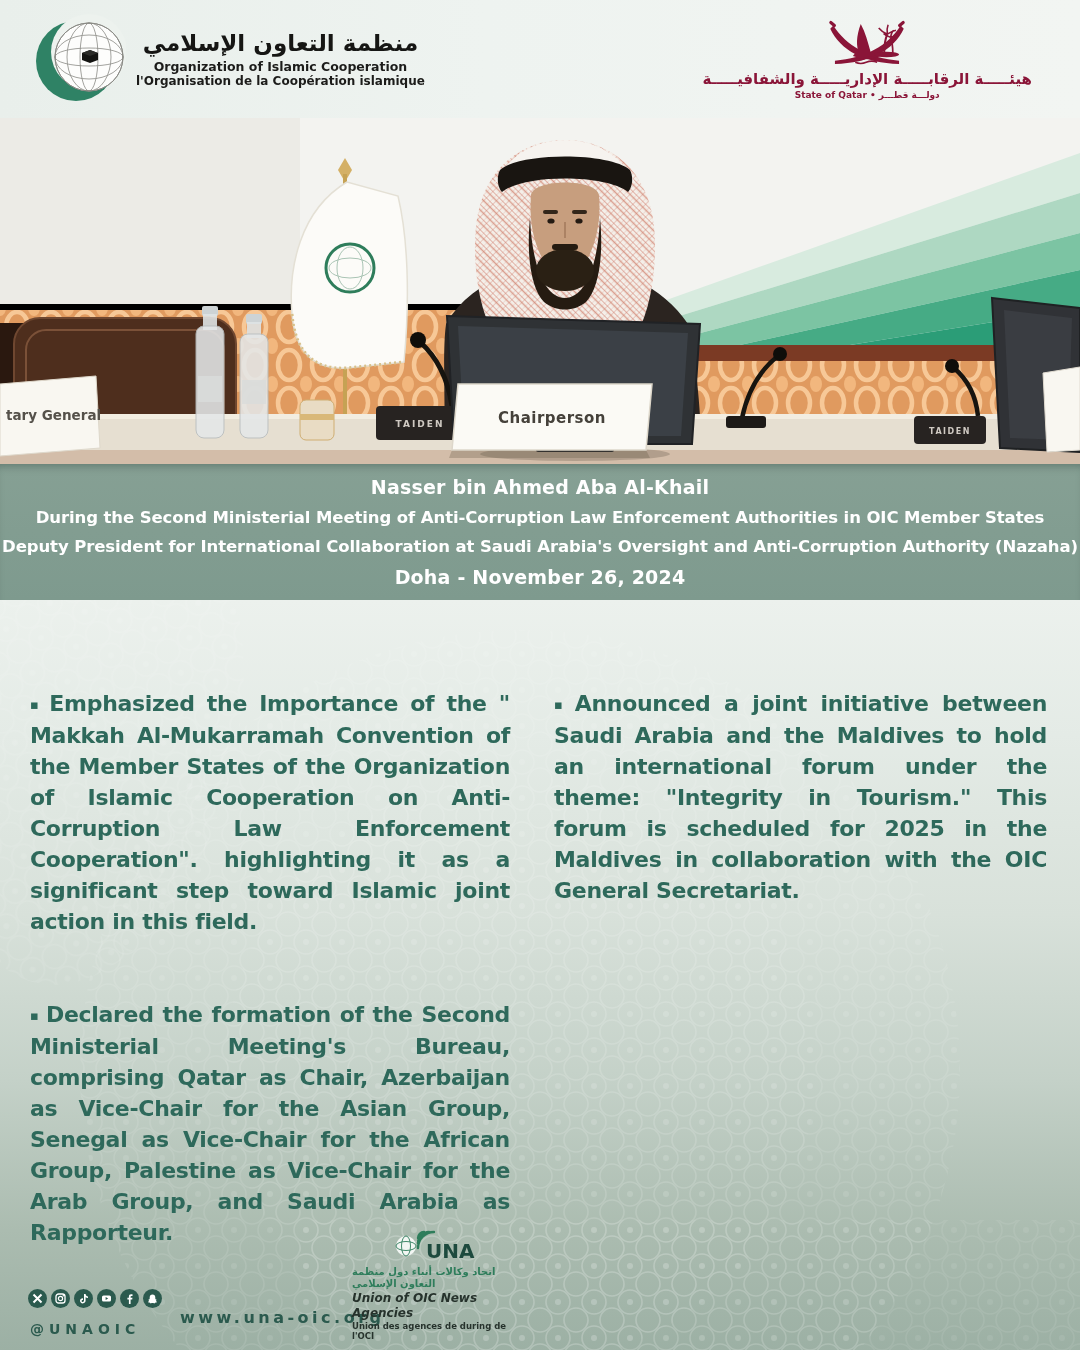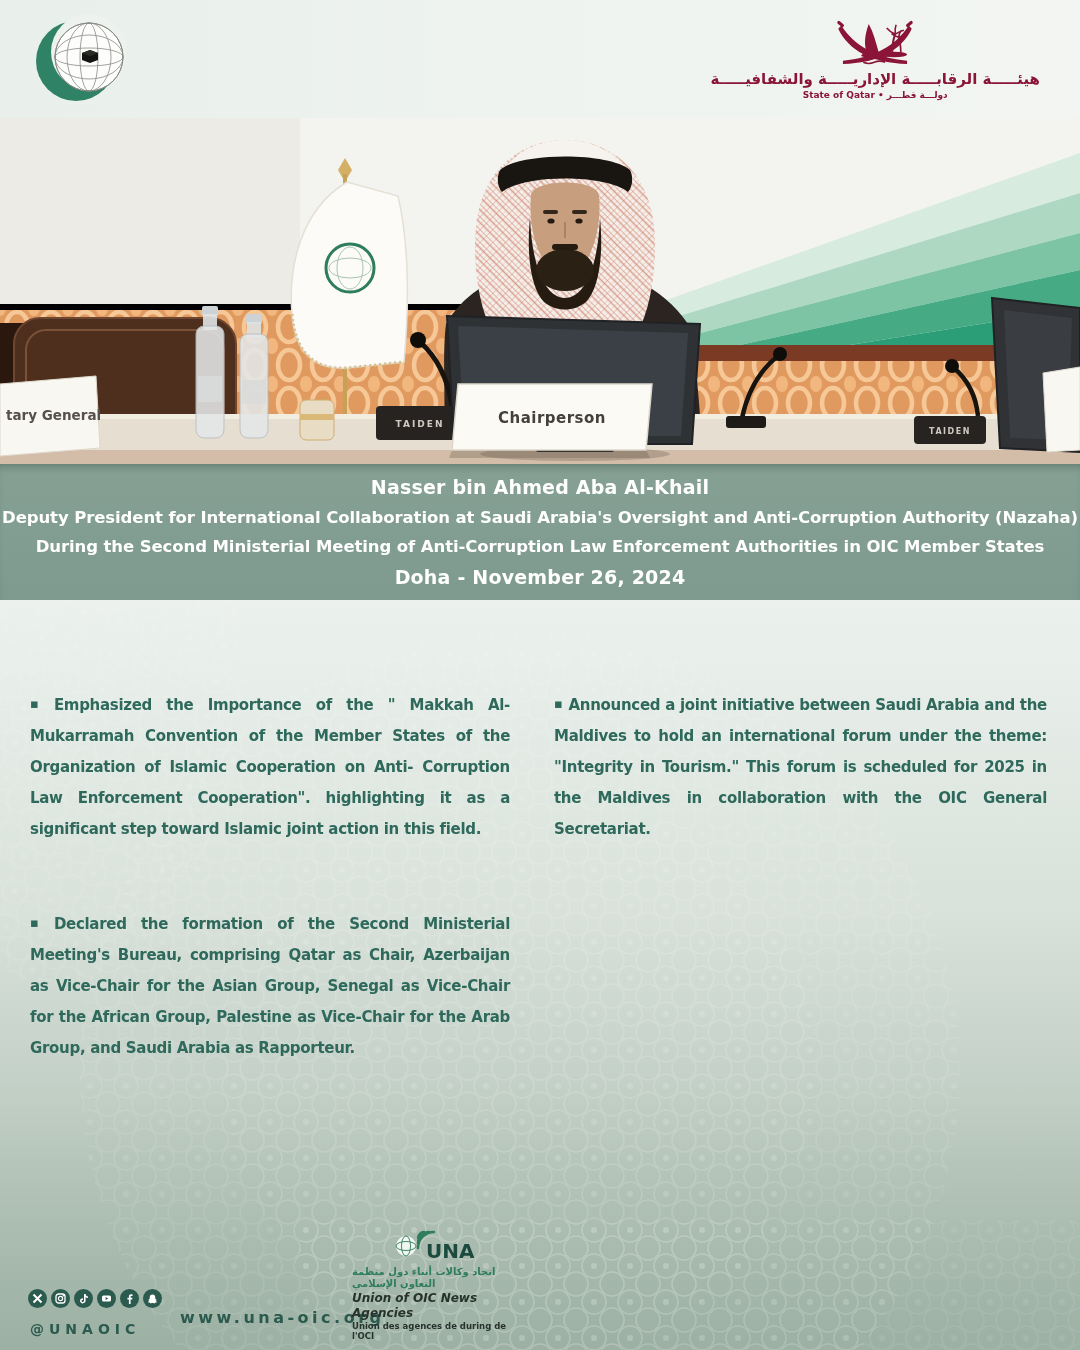--- a/index.html
+++ b/index.html
@@ -14,21 +14,21 @@
   .header{
     height:118px;display:flex;justify-content:space-between;align-items:center;
     padding:0 34px;box-sizing:border-box;
     background:linear-gradient(90deg,#e9efeb 0%,#eef3f0 45%,#f2f5f2 100%);
   }
   .oic-logo{display:flex;align-items:center;gap:10px;}
   .oic-text{display:flex;flex-direction:column;align-items:center;line-height:1.2;}
   .oic-arabic{font-size:23px;font-weight:bold;color:#161614;margin-bottom:2px;}
   .oic-en{font-size:12.5px;font-weight:bold;color:#1c1c1a;}
   .oic-fr{font-size:12px;font-weight:bold;color:#1c1c1a;}
-  .acta-logo{display:flex;flex-direction:column;align-items:center;line-height:1.3;margin-right:6px;}
+  .acta-logo{display:flex;flex-direction:column;align-items:center;line-height:1.3;margin-right:14px;}
   .acta-arabic{font-size:15px;font-weight:bold;color:#8A1538;margin-top:2px;}
   .acta-en{font-size:12.5px;font-weight:bold;color:#333231;}
   .acta-state{font-size:9px;font-weight:bold;color:#8A1538;}
 
   
   .photo{height:346px;position:relative;background:#f2f2ef;}
   .photo svg{display:block;}
 
   
   .caption{
@@ -45,21 +45,21 @@
     height:750px;position:relative;
     background:linear-gradient(180deg,#ecf1ed 0%,#e4ebe6 18%,#d8e1da 42%,#c4d1c8 64%,#abbcb0 84%,#9cb0a4 100%);
   }
   .wm{position:absolute;left:0;top:0;z-index:0;pointer-events:none;}
   .bullets{
     position:relative;z-index:1;
     display:grid;grid-template-columns:480px 1fr;column-gap:44px;row-gap:62px;
     padding:88px 33px 0 30px;box-sizing:border-box;
   }
   .bullet{
-    color:#2E695B;font-weight:bold;font-size:15px;line-height:31px;
+    color:#2E695B;font-weight:bold;font-size:22px;line-height:31px;
     text-align:justify;letter-spacing:-.3px;
   }
   .bullet::before{content:"▪";font-size:13px;vertical-align:2px;margin-right:6px;}
 
   
   .social-row{position:absolute;left:28px;bottom:42px;display:flex;gap:4px;z-index:2;}
   .sicon{
     width:19px;height:19px;border-radius:50%;background:#2B5A4E;
     display:flex;align-items:center;justify-content:center;flex:0 0 auto;
   }
@@ -85,20 +85,25 @@
         <circle cx="55" cy="41" r="38" fill="#edf2ee"></circle>
         <circle cx="55" cy="46" r="34" fill="#fdfdfc" stroke="#8a8a85" stroke-width="1"></circle>
         <ellipse cx="55" cy="46" rx="34" ry="34" fill="none" stroke="#8a8a85" stroke-width=".8"></ellipse>
         <ellipse cx="55" cy="46" rx="22" ry="34" fill="none" stroke="#8a8a85" stroke-width=".8"></ellipse>
         <ellipse cx="55" cy="46" rx="9" ry="34" fill="none" stroke="#8a8a85" stroke-width=".8"></ellipse>
         <ellipse cx="55" cy="46" rx="34" ry="22" fill="none" stroke="#8a8a85" stroke-width=".8"></ellipse>
         <ellipse cx="55" cy="46" rx="34" ry="9" fill="none" stroke="#8a8a85" stroke-width=".8"></ellipse>
         <path d="M48,42 l8,-3 8,3 0,7 -8,3 -8,-3 Z" fill="#141412"></path>
         <path d="M48,42 l8,3 8,-3 -8,-3 Z" fill="#2b2b28"></path>
       </svg>
+      <div class="oic-text">
+        <div class="oic-arabic">منظمة التعاون الإسلامي</div>
+        <div class="oic-en">Organization of Islamic Cooperation</div>
+        <div class="oic-fr">l'Organisation de la Coopération islamique</div>
+      </div>
     </div>
 
     <div class="acta-logo">
       <svg width="86" height="52" viewBox="0 0 110 66">
         <g fill="#8A1538" stroke="none">
           <path d="M12,12 C28,38 58,54 96,57 L96,61 C52,60 21,44 8,16 Z"></path>
           <path d="M98,12 C82,38 52,54 14,57 L14,61 C58,60 89,44 102,16 Z"></path>
           <rect x="6" y="8" width="10" height="4" rx="2" transform="rotate(40 11 10)"></rect>
           <rect x="94" y="8" width="10" height="4" rx="2" transform="rotate(-40 99 10)"></rect>
           <path d="M47,10 C41,26 41,39 45,47 L60,47 C56,33 53,21 47,10 Z"></path>
@@ -240,22 +245,22 @@
       <g>
         <polygon points="452,332 646,332 650,340 449,340" fill="rgba(95,82,60,.28)"></polygon>
         <polygon points="458,266 652,266 646,332 452,332" fill="#fbfaf5" stroke="#ddd7ca" stroke-width="1.5"></polygon>
         <text x="552" y="305" text-anchor="middle" font-size="15" letter-spacing=".5" fill="#45413a" font-weight="bold">Chairperson</text>
       </g>
     </svg>
   </div>
 
   <div class="caption">
     <div class="name">Nasser bin Ahmed Aba Al-Khail</div>
+    <div class="line">During the Second Ministerial Meeting of Anti-Corruption Law Enforcement Authorities in OIC Member States</div>
     <div class="line">Deputy President for International Collaboration at Saudi Arabia's Oversight and Anti-Corruption Authority (Nazaha)</div>
-    <div class="line">During the Second Ministerial Meeting of Anti-Corruption Law Enforcement Authorities in OIC Member States</div>
     <div class="name">Doha - November 26, 2024</div>
   </div>
 
   <div class="lower">
     <svg class="wm" width="1080" height="750">
       <defs>
         <pattern id="lace" width="36" height="36" patternUnits="userSpaceOnUse">
           <circle cx="18" cy="18" r="12" fill="none" stroke="#ffffff" stroke-width="1.6"></circle>
           <circle cx="0" cy="0" r="12" fill="none" stroke="#ffffff" stroke-width="1.6"></circle>
           <circle cx="36" cy="0" r="12" fill="none" stroke="#ffffff" stroke-width="1.6"></circle>

